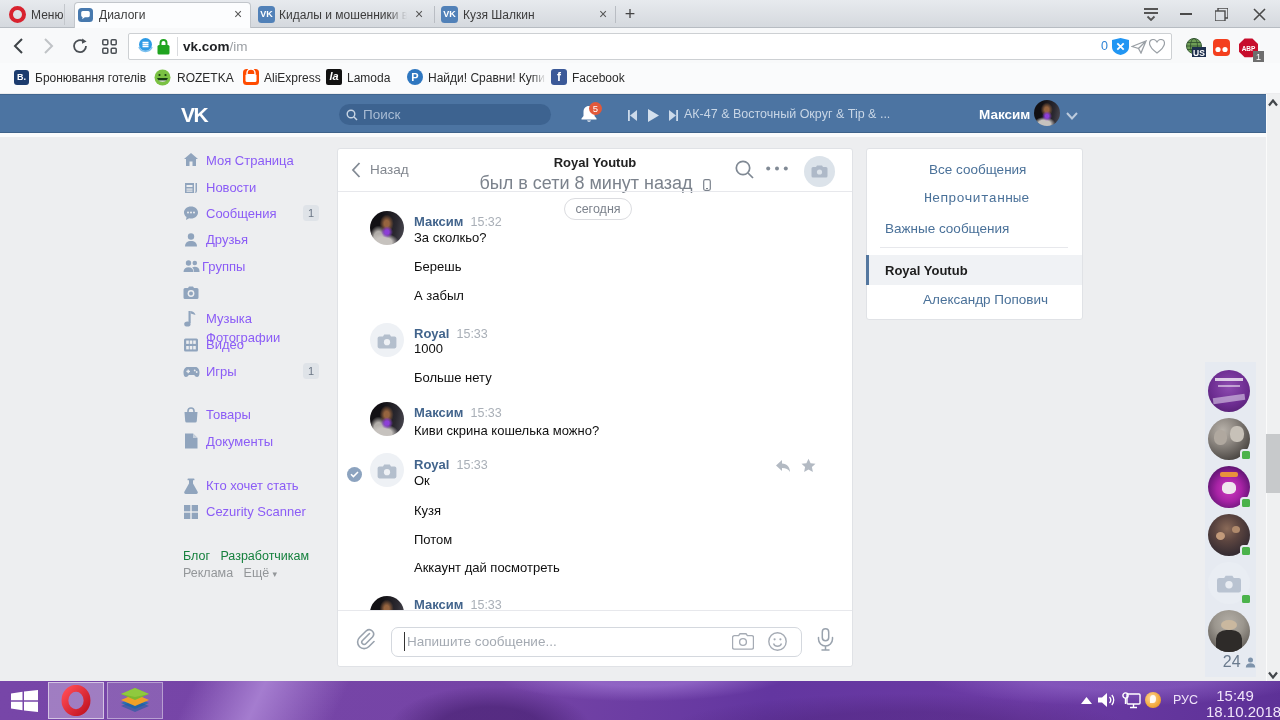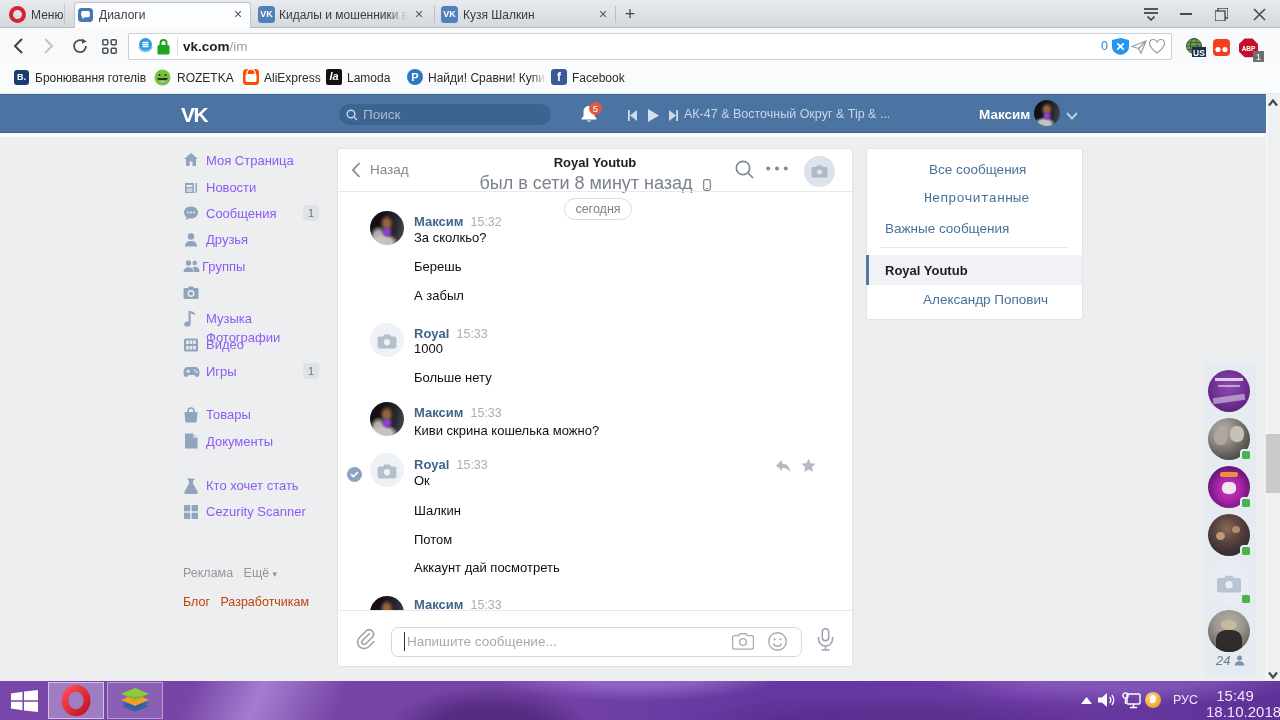--- a/index.html
+++ b/index.html
@@ -310,21 +310,21 @@
     <rect x="3.5" y="0.5" width="7" height="1.8" rx="0.9"></rect>
   </svg>
 <div class="abs menuitem" style="left:206px;top:478px;">Кто хочет стать</div>
 <svg class="abs" style="left:183px;top:504px;" width="16" height="16" viewBox="0 0 16 16" fill="#90a4bd">
     <rect x="1" y="1" width="6.3" height="6.3"></rect>
     <rect x="8.7" y="1" width="6.3" height="6.3"></rect>
     <rect x="1" y="8.7" width="6.3" height="6.3"></rect>
     <rect x="8.7" y="8.7" width="6.3" height="6.3"></rect>
   </svg>
 <div class="abs menuitem" style="left:206px;top:504px;">Cezurity Scanner</div>
-<div class="abs" style="left:183px;top:549px;font-size:12.5px;color:#c2410c;margin-top:46px;">Блог&nbsp;&nbsp;&nbsp;Разработчикам</div>
+<div class="abs" style="left:183px;top:549px;font-size:12.5px;color:#15803d;">Блог&nbsp;&nbsp;&nbsp;Разработчикам</div>
 <div class="abs" style="left:183px;top:566px;font-size:12.5px;color:#939699;">Реклама&nbsp;&nbsp;&nbsp;Ещё <span style="font-size:9px;">▾</span></div>
 <div class="abs" id="chatcard"></div>
 
 <svg class="abs" style="left:351px;top:162px;" width="10" height="16" viewBox="0 0 10 16">
     <path d="M8.5 1 L2 8 L8.5 15" fill="none" stroke="#828a94" stroke-width="1.8"></path>
   </svg>
 <div class="abs" style="left:370px;top:162px;font-size:13.5px;color:#82878f;">Назад</div>
 <div class="abs" style="left:337px;top:155px;width:516px;text-align:center;font-size:13px;font-weight:bold;color:#222;">Royal Youtub</div>
 <div class="abs" style="left:337px;top:173px;width:516px;text-align:center;font-size:18px;color:#7b828c;">был в сети 8 минут назад &nbsp;<svg width="8" height="12" viewBox="0 0 8 12" style="vertical-align:-2px;">
       <rect x="0.7" y="0.7" width="6.6" height="10.6" rx="1.5" fill="none" stroke="#7b828c" stroke-width="1.2"></rect>
@@ -368,21 +368,21 @@
 <svg class="abs" style="left:350px;top:471px;" width="9" height="7" viewBox="0 0 9 7">
     <path d="M1 3.2 L3.4 5.6 L8 1" fill="none" stroke="#fff" stroke-width="1.6"></path>
   </svg>
 <div class="abs avcam" style="left:370px;top:453px;"></div>
 <svg class="abs camico" style="left:377px;top:464px;" width="20" height="15" viewBox="0 0 20 15">
     <path d="M6 2.4 L7.2 0.6 H12.8 L14 2.4 H17.6 a1.8 1.8 0 0 1 1.8 1.8 V12.6 a1.8 1.8 0 0 1 -1.8 1.8 H2.4 A1.8 1.8 0 0 1 0.6 12.6 V4.2 A1.8 1.8 0 0 1 2.4 2.4 Z" fill="#b4bfcd"></path>
     <circle cx="10" cy="8.2" r="3.1" fill="#eef1f5"></circle>
   </svg>
 <div class="abs msgname" style="left:414px;top:457px;">Royal <span class="msgtime">&nbsp;15:33</span></div>
 <div class="abs msgtxt" style="left:414px;top:473px;">Ок</div>
-<div class="abs msgtxt" style="left:414px;top:503px;">Шалкин</div>
+<div class="abs msgtxt" style="left:414px;top:503px;">Кузя</div>
 <div class="abs msgtxt" style="left:414px;top:532px;">Потом</div>
 <div class="abs msgtxt" style="left:414px;top:560px;">Аккаунт дай посмотреть</div>
 <svg class="abs" style="left:775px;top:459px;" width="16" height="14" viewBox="0 0 16 14">
     <path d="M7 1 L1 6.5 L7 12 V9 C11 9 13.5 10.5 15 13 C15 8 12 5 7 4.5 Z" fill="#b3bac3"></path>
   </svg>
 <svg class="abs" style="left:801px;top:458px;" width="15" height="15" viewBox="0 0 15 15">
     <path d="M7.5 0.8 L9.6 5.2 L14.5 5.8 L10.9 9.1 L11.9 14 L7.5 11.5 L3.1 14 L4.1 9.1 L0.5 5.8 L5.4 5.2 Z" fill="#b3bac3"></path>
   </svg>
 <div class="abs avmax" style="left:370px;top:596px;"></div>
 <div class="abs msgname" style="left:414px;top:597px;">Максим <span class="msgtime">&nbsp;15:33</span></div>
@@ -441,21 +441,21 @@
     <circle cx="12" cy="9.8" r="3.7" fill="#e9edf3"></circle>
   </svg>
 <div class="abs fav" style="left:1208px;top:610px;background:radial-gradient(circle at 50% 30%,#b3aea6 0%,#9b968e 40%,#6b6660 75%,#4a4640 100%);">
   <div class="abs" style="left:13px;top:10px;width:16px;height:10px;background:#caB89f;border-radius:50%;"></div>
   <div class="abs" style="left:8px;top:20px;width:26px;height:22px;background:#2e2b29;border-radius:40% 40% 0 0;"></div>
 </div>
 <div class="abs badge" style="left:1240px;top:449px;"></div>
 <div class="abs badge" style="left:1240px;top:497px;"></div>
 <div class="abs badge" style="left:1240px;top:545px;"></div>
 <div class="abs badge" style="left:1240px;top:593px;"></div>
-<div class="abs" style="left:1205px;top:653px;width:51px;text-align:center;font-size:13px;color:#6a7a8d;font-style:italic;">24 <svg width="11" height="11" viewBox="0 0 11 11" style="vertical-align:-1px;">
+<div class="abs" style="left:1205px;top:653px;width:51px;text-align:right;font-size:16px;color:#6a7a8d;">24 <svg width="11" height="11" viewBox="0 0 11 11" style="vertical-align:-1px;">
       <circle cx="5.5" cy="3" r="2.5" fill="#7e93ab"></circle>
       <path d="M0.8 10.5 C0.8 7.6 2.8 6.3 5.5 6.3 C8.2 6.3 10.2 7.6 10.2 10.5 Z" fill="#7e93ab"></path>
     </svg></div>
 <div class="abs" id="sbar"></div>
 <svg class="abs" style="left:1268px;top:99px;" width="10" height="8" viewBox="0 0 10 8">
     <path d="M1 6.5 L5 1.5 L9 6.5" fill="none" stroke="#43474b" stroke-width="2.2"></path>
   </svg>
 <div class="abs" style="left:1266px;top:434px;width:14px;height:59px;background:#c7c9cb;"></div>
 <svg class="abs" style="left:1268px;top:671px;" width="10" height="8" viewBox="0 0 10 8">
     <path d="M1 1.5 L5 6.5 L9 1.5" fill="none" stroke="#43474b" stroke-width="2.2"></path>

